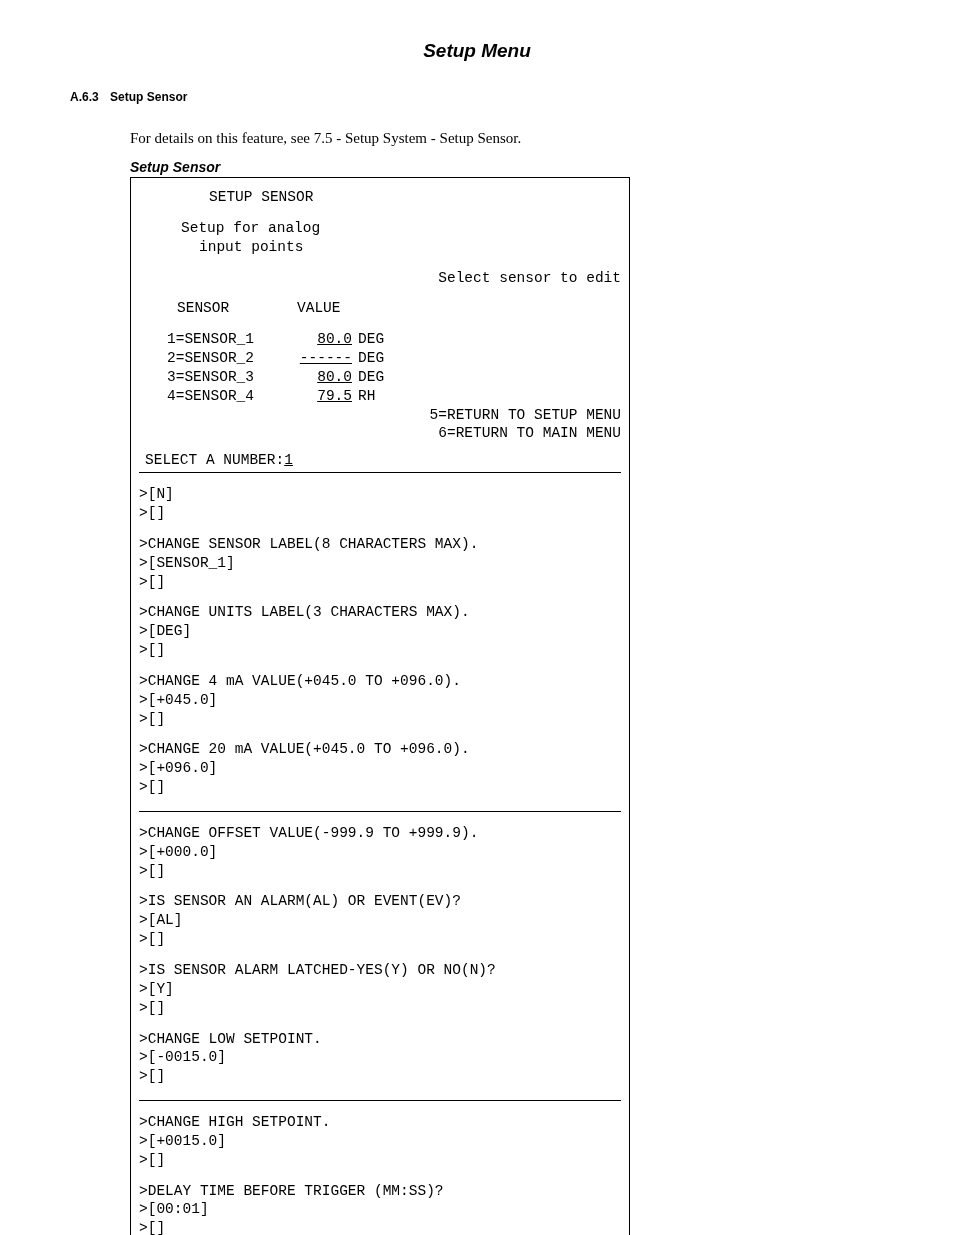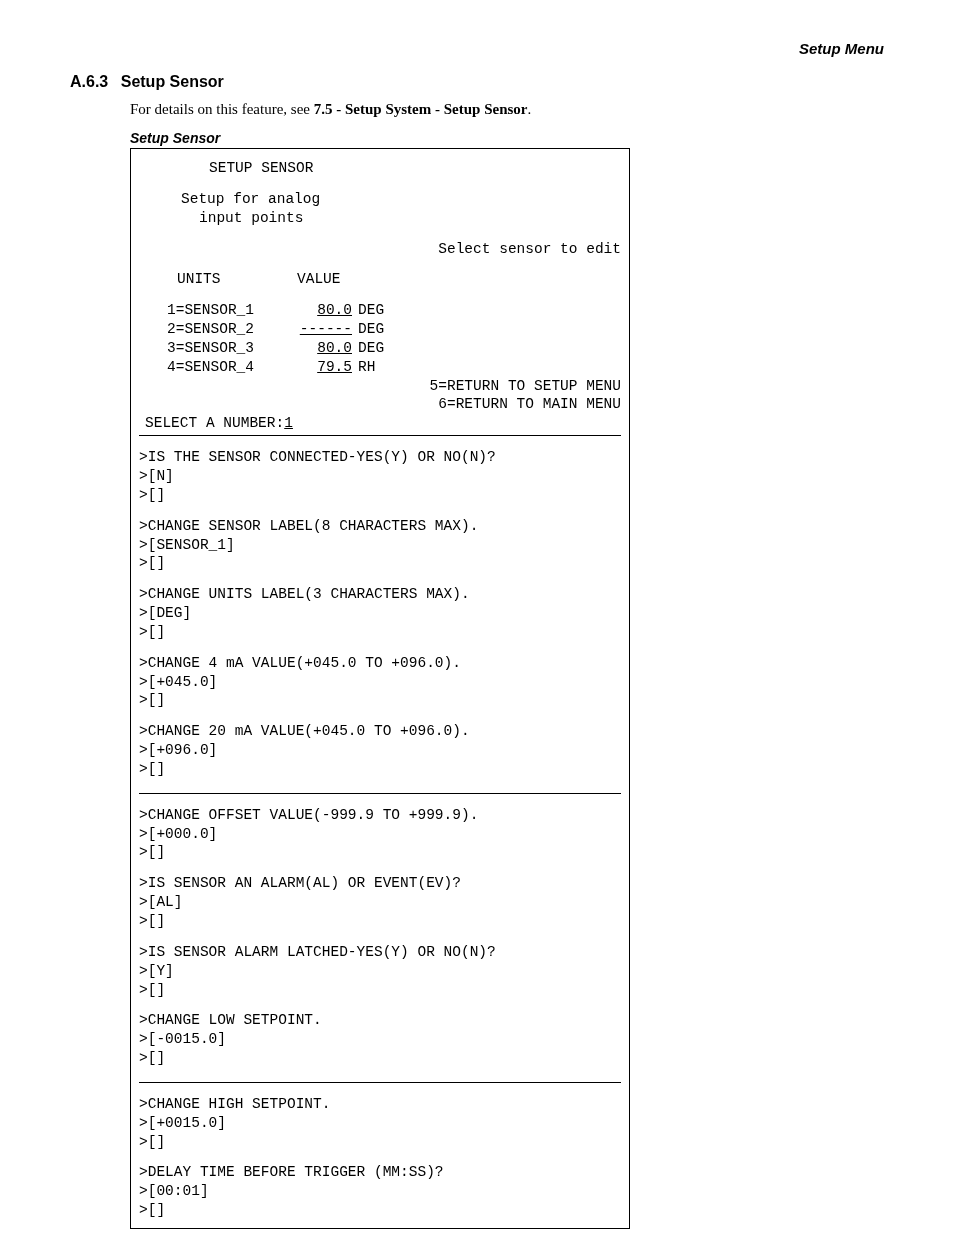--- a/index.html
+++ b/index.html
@@ -8,43 +8,43 @@
       font-family: Georgia, 'Times New Roman', serif;
       background: #fff;
       color: #000;
       width: 954px;
     }
     .page {
       padding: 40px 70px 30px 70px;
       box-sizing: border-box;
     }
     .header-right {
-      text-align: right;
+      text-align: center;
       font-family: Arial, Helvetica, sans-serif;
       font-weight: bold;
       font-style: italic;
-      font-size: 15px;
-      margin-bottom: 16px;
+      font-size: 19px;
+      margin-bottom: 28px;
     }
     .section-heading {
       font-family: Arial, Helvetica, sans-serif;
       font-weight: bold;
-      font-size: 16px;
-      margin-bottom: 10px;
+      font-size: 12px;
+      margin-bottom: 26px;
     }
     .section-number { display: inline; }
     .section-title { display: inline; margin-left: 8px; }
     .body-text {
       font-family: Georgia, 'Times New Roman', serif;
       font-size: 15px;
       margin-left: 60px;
       margin-bottom: 12px;
     }
     .details-prefix { font-weight: normal; }
-    .details-ref { font-weight: bold; text-align: center; }
+    .details-ref { font-weight: normal; text-align: center; }
     .box-label {
       font-family: Arial, Helvetica, sans-serif;
       font-weight: bold;
       font-style: italic;
       font-size: 14px;
       margin-left: 60px;
       margin-bottom: 2px;
     }
     .terminal-box {
       border: 1.5px solid #000;
@@ -56,21 +56,21 @@
       font-size: 14.5px;
       line-height: 1.3;
     }
     .indent1 { margin-left: 28px; text-align: right; }
     .sensor-header { display: flex; margin-left: 38px; }
     .sensor-header .col1 { width: 120px; }
     .sensor-row { display: flex; margin-left: 28px; align-items: flex-end; }
     .sensor-row .col1 { width: 115px; white-space: pre; }
     .sensor-row .col2 { width: 70px; text-align: right; white-space: pre; text-decoration: underline; }
     .sensor-row .col3 { width: 40px; margin-left: 6px; }
-    .select-line { margin-left: 6px; }
+    .select-line { margin-left: 6px; margin-top: 8px; }
     .hr { border: none; border-top: 1px solid #000; margin: 2px 0 12px 0; }
     .prompt-block { margin-bottom: 0; }
     .prompt-line { white-space: pre-wrap; }
     .underline { text-decoration: underline; }
     .blank { height: 12px; }
   </style>
 </head>
 <body>
 
 <div class="page">
@@ -90,21 +90,21 @@
 
   <div class="terminal-box">
     <div style="margin-left:70px;">SETUP SENSOR</div>
     <div class="blank"></div>
     <div style="margin-left:42px;">Setup for analog</div>
     <div style="margin-left:60px;">input points</div>
     <div class="blank"></div>
     <div class="indent1">Select sensor to edit</div>
     <div class="blank"></div>
     <div class="sensor-header">
-      <span class="col1">UNITS</span>
+      <span class="col1">SENSOR</span>
       <span>VALUE</span>
     </div>
     <div class="blank"></div>
 
     <div class="sensor-row">
       <span class="col1"><span>1</span>=<span>SENSOR_1</span></span>
       <span class="col2">80.0</span>
       <span class="col3">DEG</span>
     </div>
     <div class="sensor-row">
@@ -125,21 +125,20 @@
     <div class="indent1">5=RETURN TO SETUP MENU</div>
     <div class="indent1">6=RETURN TO MAIN MENU</div>
 
     <div class="select-line">
       <span>SELECT A NUMBER:</span><span class="underline">1</span>
     </div>
     <hr class="hr">
 
     <div id="prompts-container">
         <div class="prompt-block">
-          <div class="prompt-line">&gt;IS THE SENSOR CONNECTED-YES(Y) OR NO(N)?</div>
           <div class="prompt-line">&gt;[N]</div>
           <div class="prompt-line">&gt;[]</div>
         </div>
         <div class="blank"></div>
         <div class="prompt-block">
           <div class="prompt-line">&gt;CHANGE SENSOR LABEL(8 CHARACTERS MAX).</div>
           <div class="prompt-line">&gt;[SENSOR_1]</div>
           <div class="prompt-line">&gt;[]</div>
         </div>
         <div class="blank"></div>

